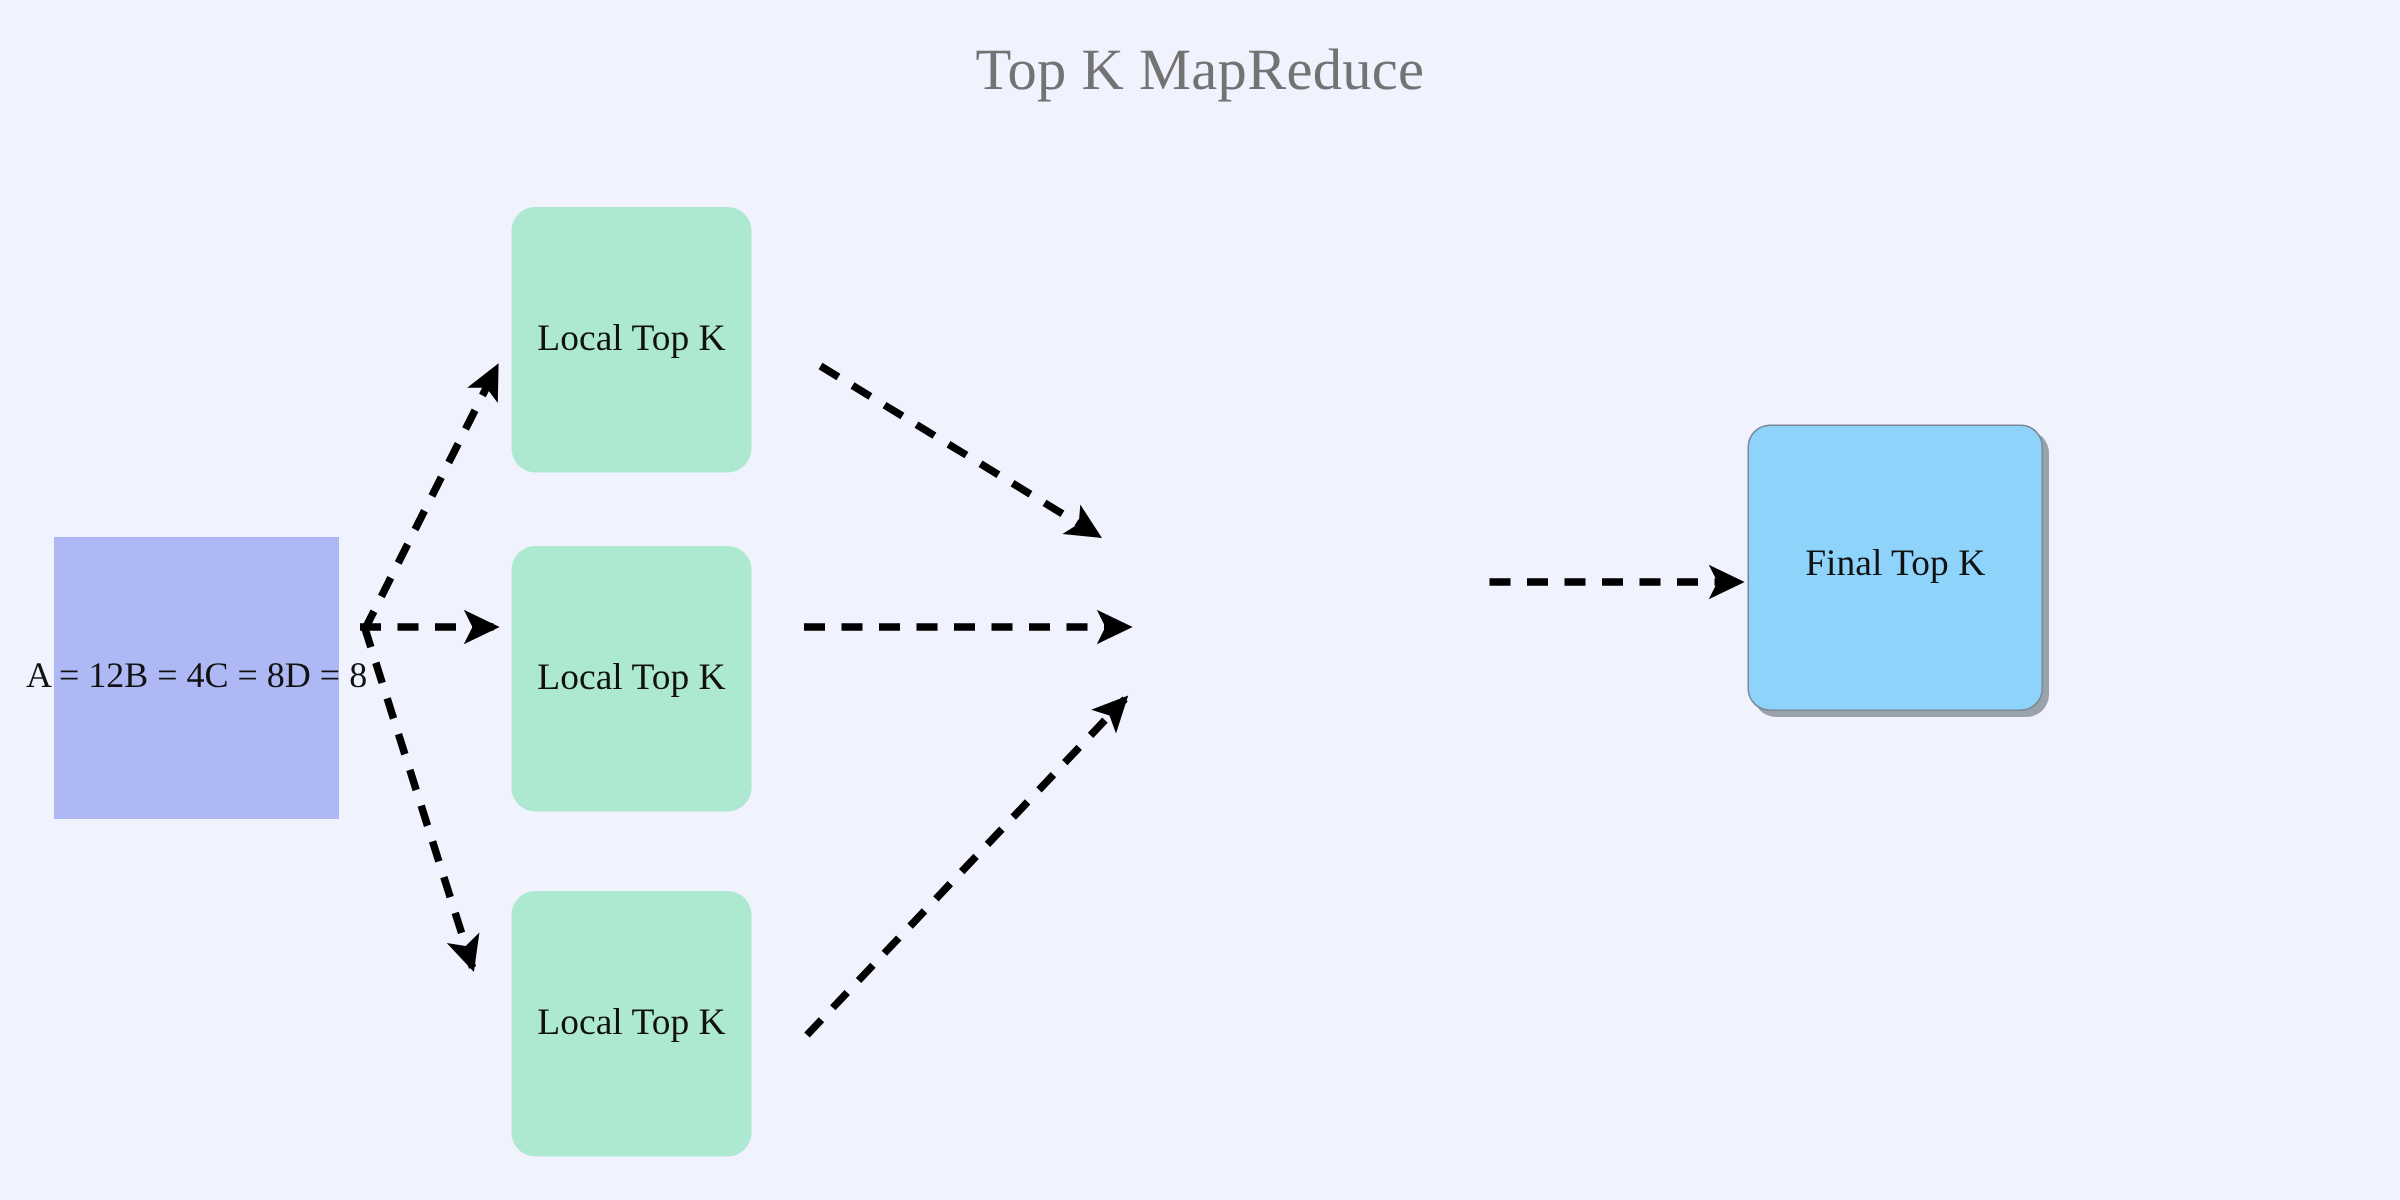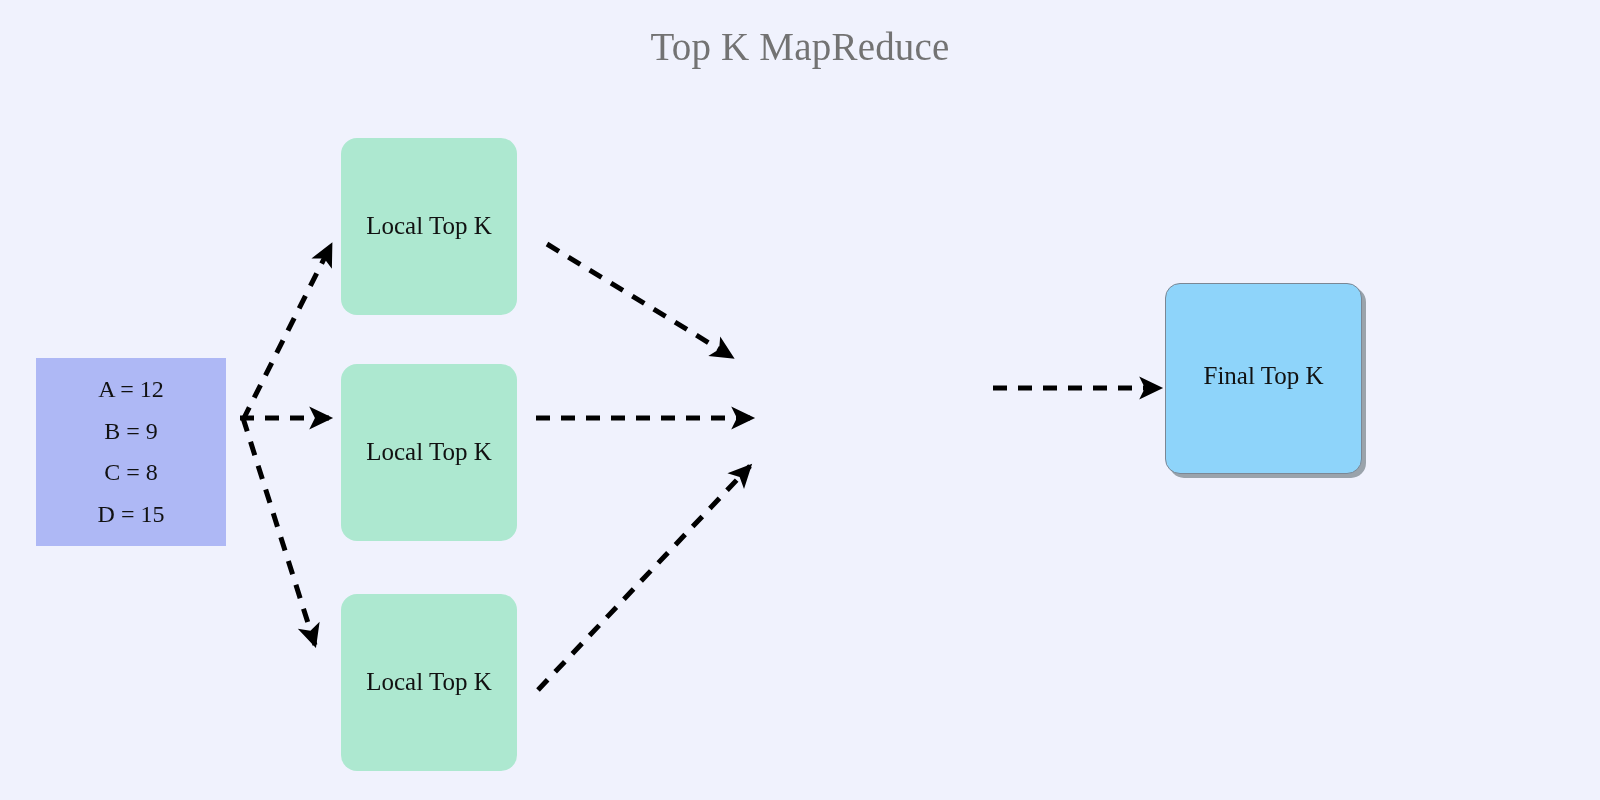--- a/index.html
+++ b/index.html
@@ -44,30 +44,30 @@
   }
 
   
   .node-input {
     left: 36px;
     top: 358px;
     width: 190px;
     height: 188px;
     background: #aeb8f5;
     border-radius: 0;
-    flex-direction: column;
+    flex-direction: row;
     font-size: 24px;
     line-height: 41.5px;
   }
   .node-input .kv { display: block; white-space: pre; }
 
   
   .node-local {
     left: 341px;
-    width: 176px;
+    width: 160px;
     height: 177px;
     background: #ade8d0;
     border-radius: 16px;
     font-size: 25px;
     align-items: flex-start;
     padding-top: 74px;
   }
   .node-local-1 { top: 138px; }
   .node-local-2 { top: 364px; }
   .node-local-3 { top: 594px; }
@@ -142,23 +142,23 @@
 
     <path class="arrow-line" d="M 536 418 L 752 418" marker-end="url(#ah)"></path>
 
     <path class="arrow-line" d="M 538 690 L 750 466" marker-end="url(#ah)"></path>
 
     <path class="arrow-line" d="M 993 388 L 1160 388" marker-end="url(#ah)"></path>
   </svg>
 
   <div class="node node-input">
     <span class="kv">A = 12</span>
-    <span class="kv">B = 9</span>
+    <span class="kv">B = 4</span>
     <span class="kv">C = 8</span>
-    <span class="kv">D = 15</span>
+    <span class="kv">D = 8</span>
   </div>
 
   <div class="node node-local node-local-1">
     <span>Local Top K</span>
   </div>
   <div class="node node-local node-local-2">
     <span>Local Top K</span>
   </div>
   <div class="node node-local node-local-3">
     <span>Local Top K</span>

